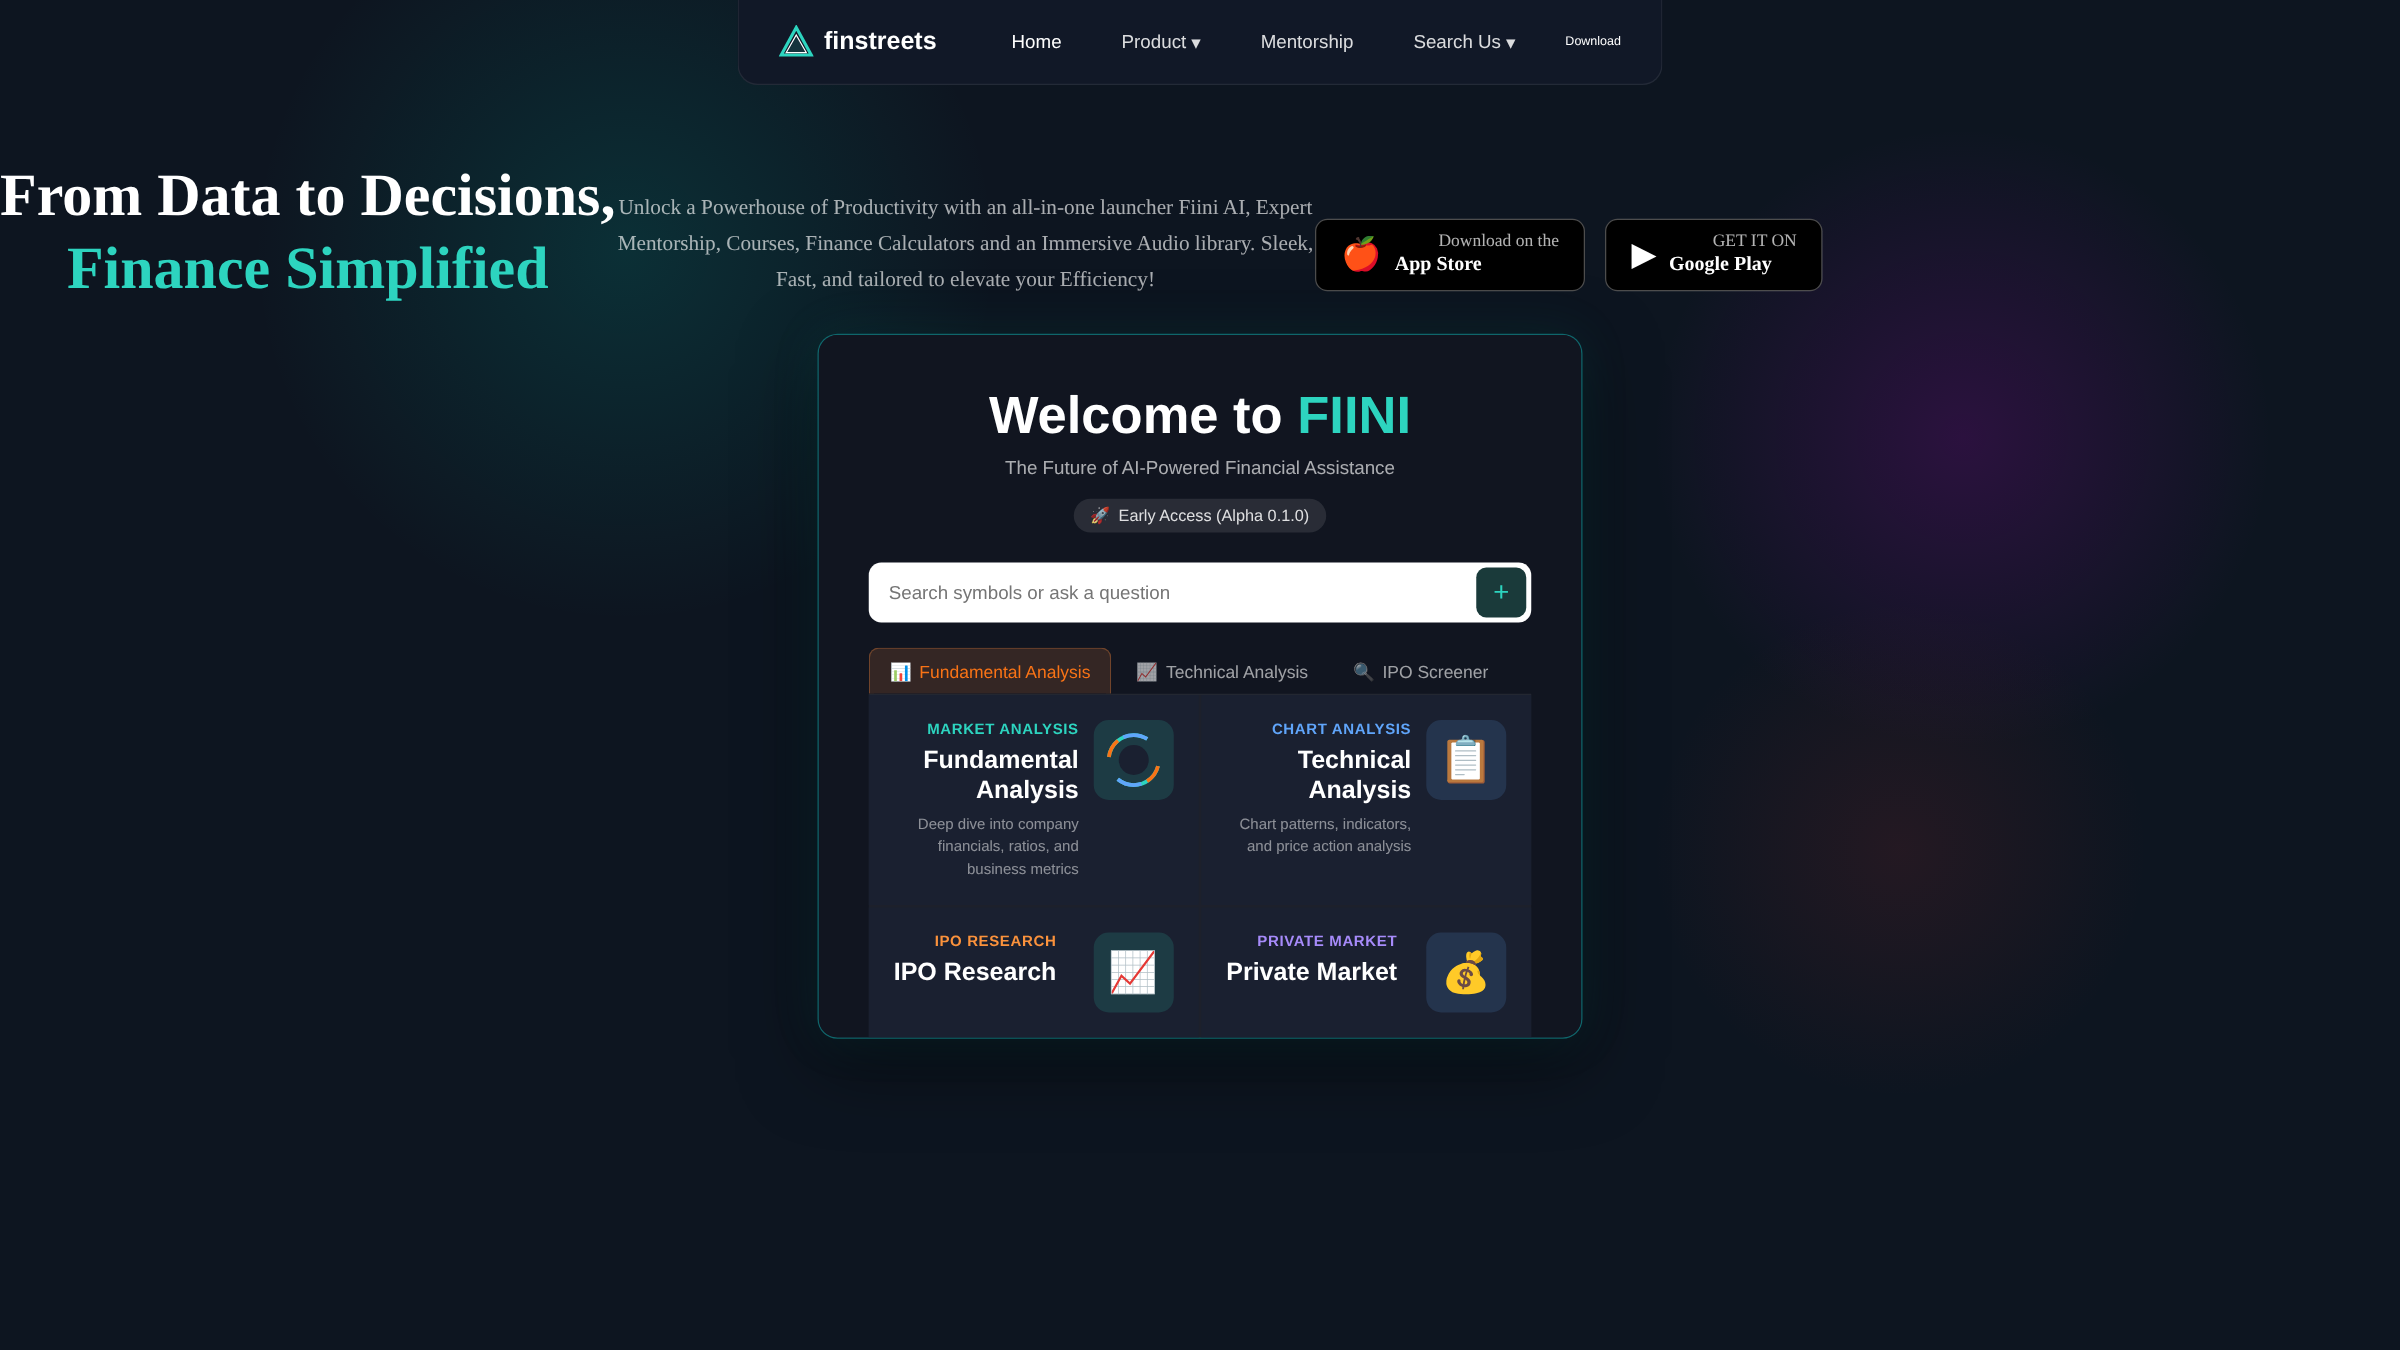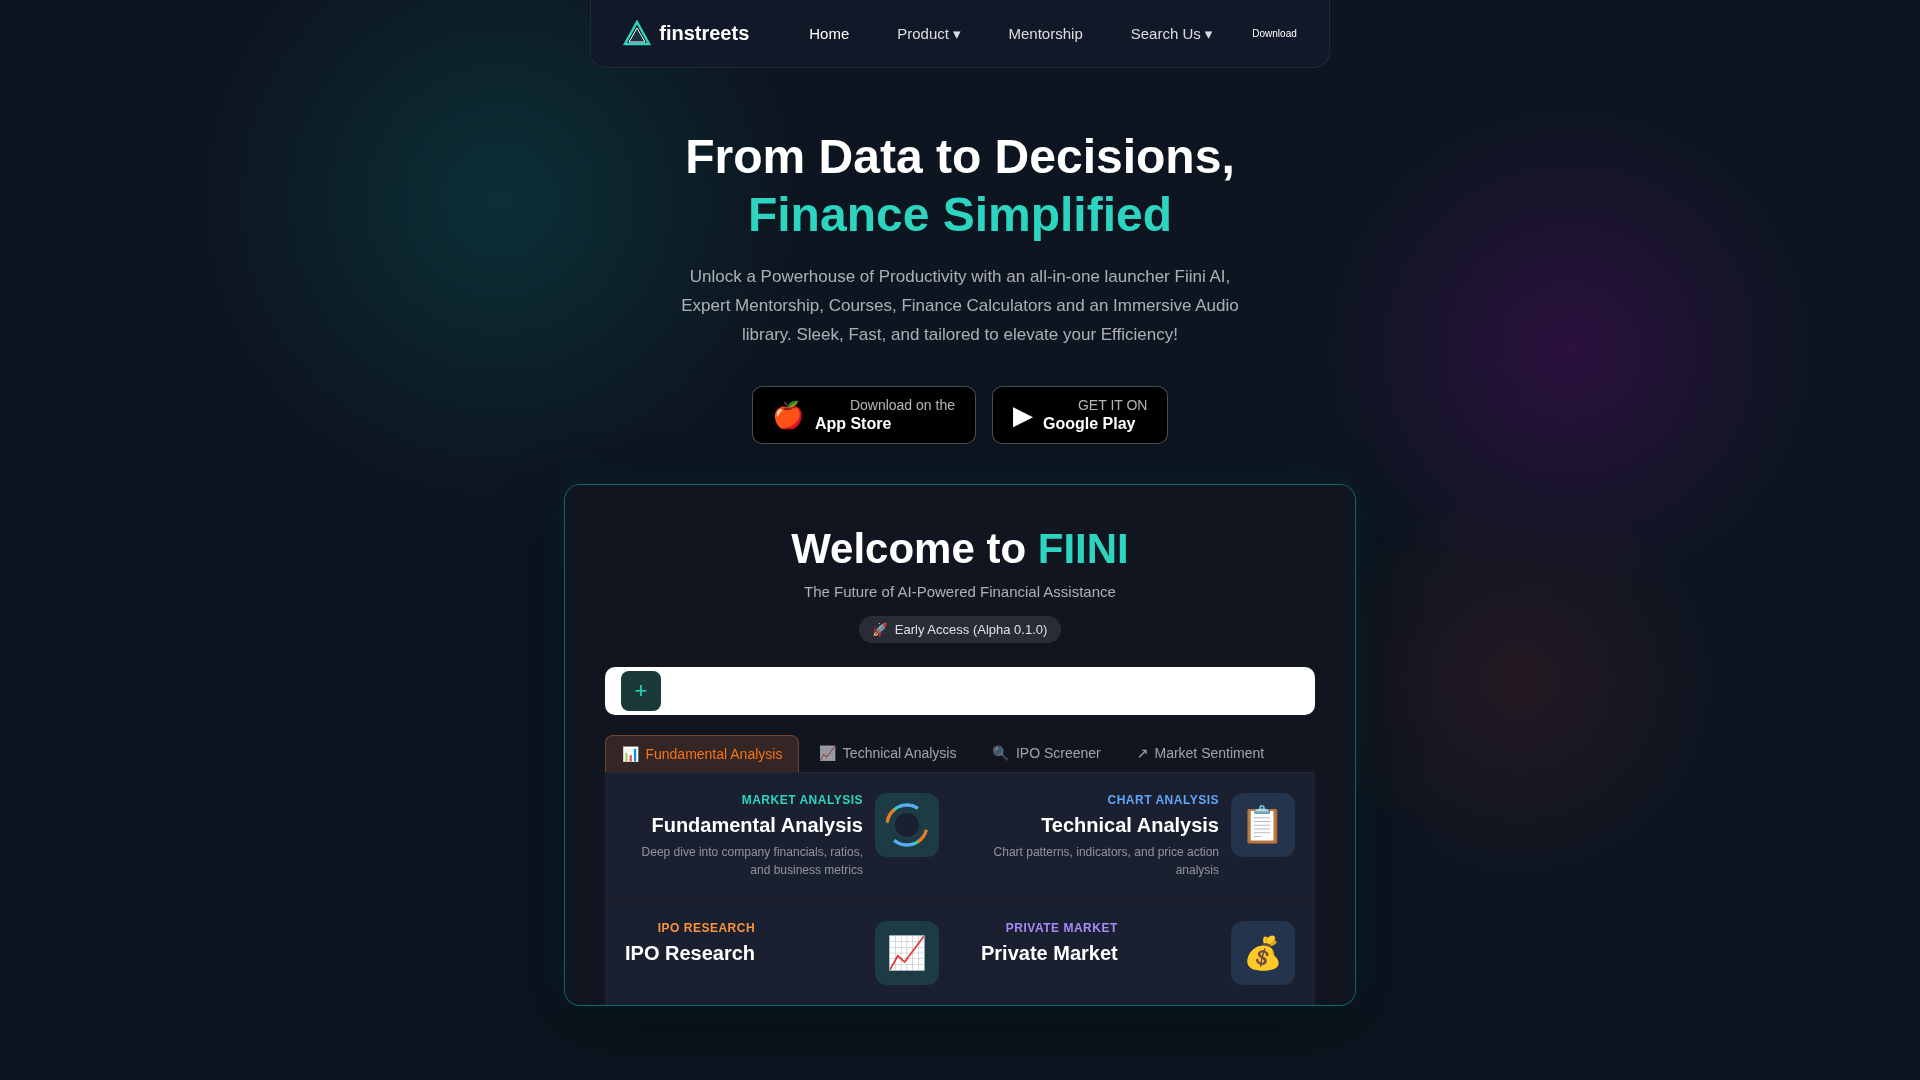--- a/index.html
+++ b/index.html
@@ -105,24 +105,25 @@
       font-weight: 500;
       cursor: pointer;
       padding: 0;
     }
 
     
     .hero {
       position: relative;
       z-index: 5;
       display: flex;
-      flex-direction: column;
+      flex-direction: row;
       align-items: center;
       padding-top: 60px;
       text-align: center;
+      font-family: Liberation Serif, serif;
     }
 
     .hero-title {
       font-size: 48px;
       font-weight: 700;
       color: #fff;
       line-height: 1.2;
       max-width: 700px;
     }
 
@@ -179,22 +180,22 @@
     .store-btn-large {
       font-size: 16px;
       font-weight: 600;
       line-height: 1.2;
     }
 
     
     .app-preview {
       position: relative;
       z-index: 5;
-      margin: 40px auto 0;
-      width: 792px;
+      margin: 24px auto 0;
+      width: 612px;
       background: #1a1f2e;
       border-radius: 16px;
       border: 1.5px solid rgba(0,210,200,0.4);
       overflow: hidden;
       box-shadow: 0 0 40px rgba(0,200,190,0.1), 0 20px 60px rgba(0,0,0,0.5);
     }
 
     .app-inner {
       background: #111520;
       padding: 40px 40px 0;
@@ -436,20 +437,21 @@
       <span>Welcome to </span><span class="fiini-accent">FIINI</span>
     </h2>
     <p class="app-welcome-sub">The Future of AI-Powered Financial Assistance</p>
 
     <div class="early-access-badge">
       <span>🚀</span>
       <span>Early Access (Alpha 0.1.0)</span>
     </div>
 
     <div class="search-bar">
+      <input type="text" class="search-input" placeholder="Search symbols or ask a question" style="">
       <button class="search-plus-btn">+</button>
     </div>
 
     <div class="app-tabs">
       <div class="tab active">
         <span class="tab-icon">📊</span>
         <span>Fundamental Analysis</span>
       </div>
       <div class="tab">
         <span class="tab-icon">📈</span>

